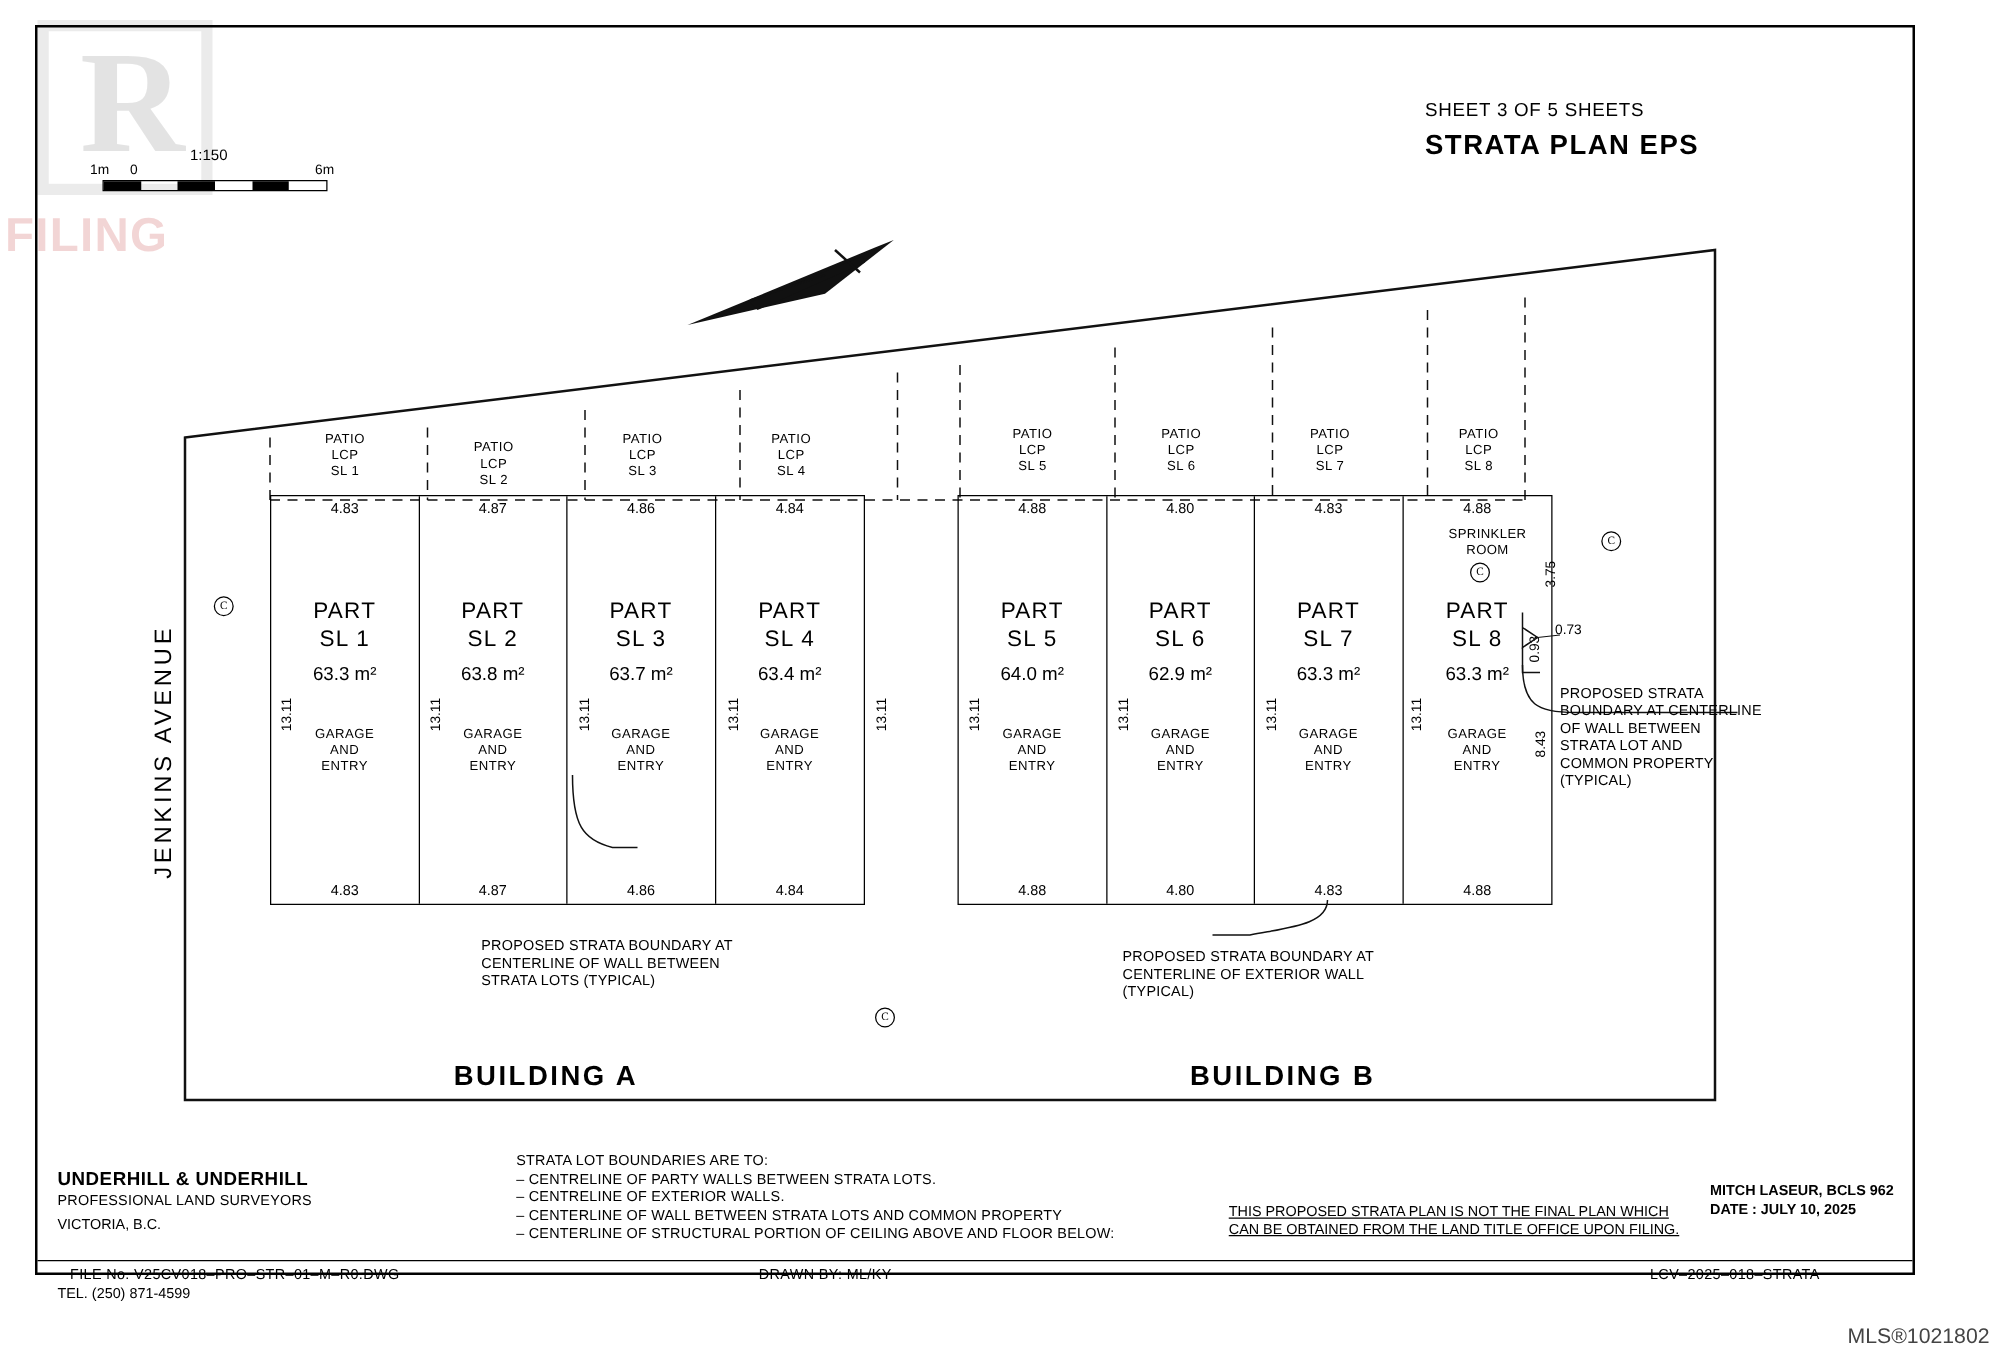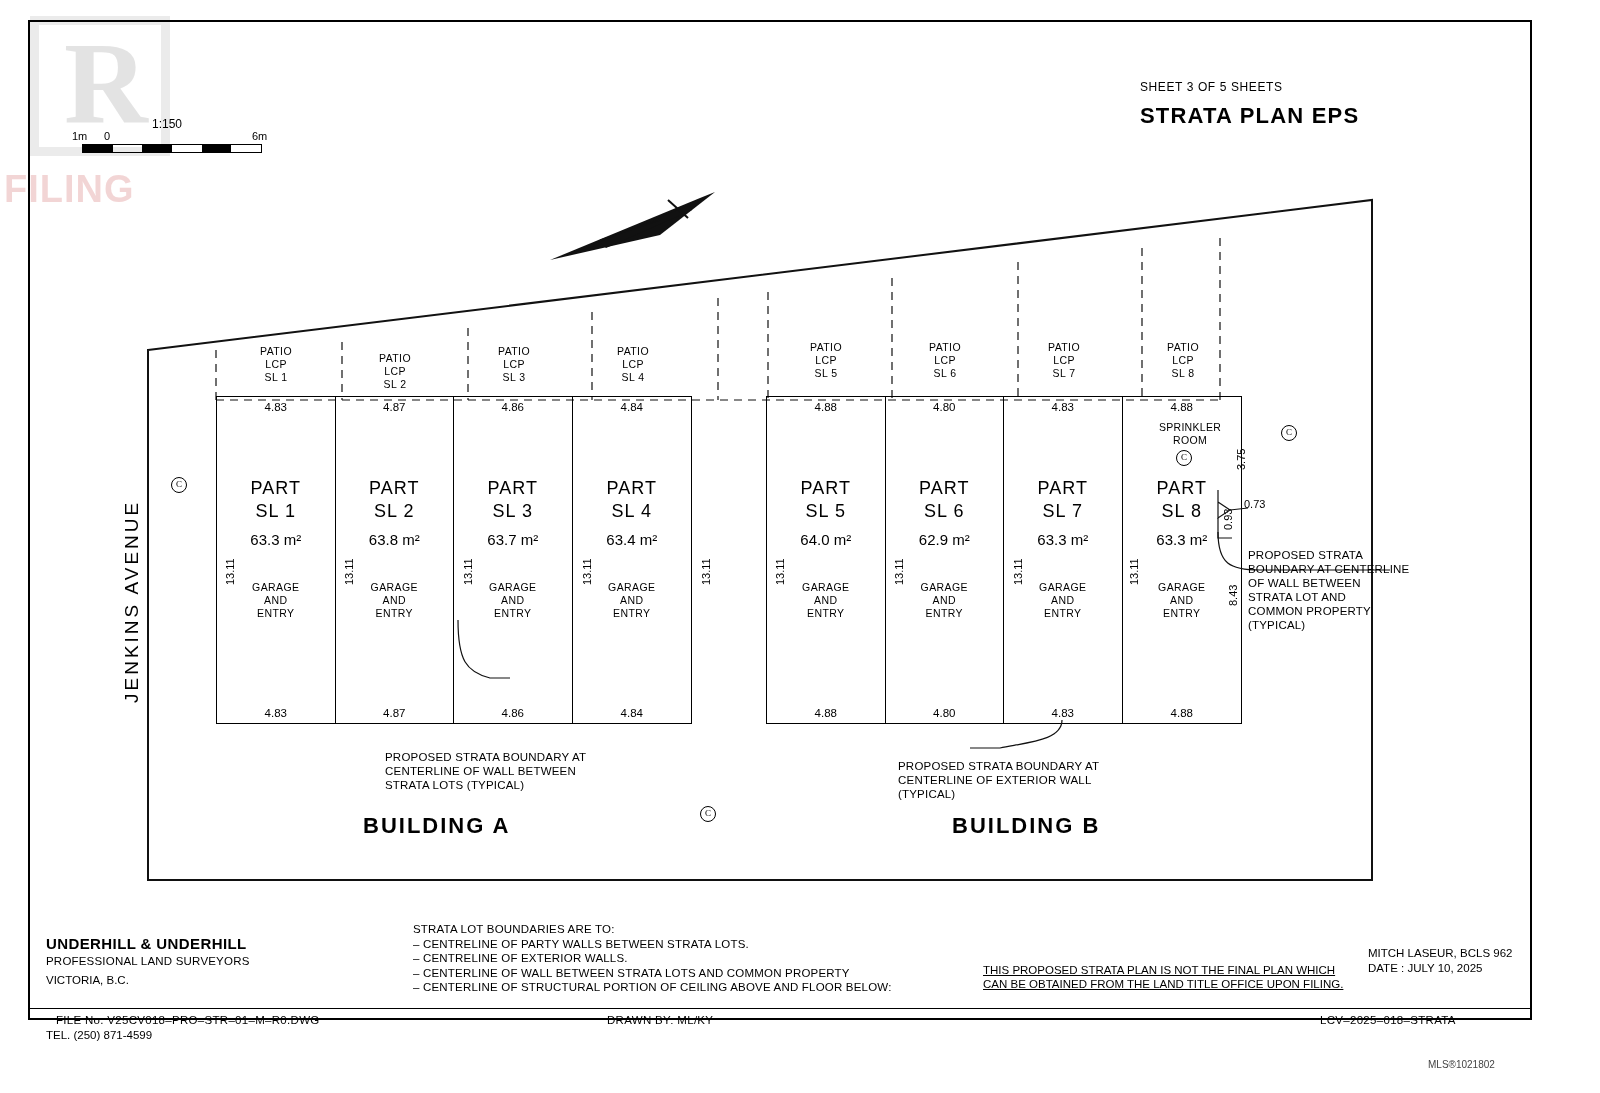--- a/index.html
+++ b/index.html
@@ -8,21 +8,21 @@
   
   .border-outer{position:absolute;left:28px;top:20px;width:1504px;height:1000px;border:2px solid #000;box-sizing:border-box;}
 
   
   .wm{position:absolute;left:10px;top:8px;width:190px;height:200px;pointer-events:none;opacity:.28;}
   .wm .rbox{position:absolute;left:20px;top:8px;width:140px;height:140px;border:9px solid #b9b9b9;box-sizing:border-box;}
   .wm .rleg{position:absolute;left:54px;top:20px;font-size:116px;line-height:110px;color:#9e9e9e;font-family:"Liberation Serif",serif;font-weight:bold;}
   .wm .rtext{position:absolute;left:-6px;top:160px;font-size:38px;letter-spacing:1px;color:#d46a6a;font-family:"Liberation Sans",sans-serif;font-weight:bold;}
 
   .title{position:absolute;left:57px;top:80px;font-size:23px;font-weight:bold;letter-spacing:.6px;}
-  .sheetof{position:absolute;left:1140px;top:80px;font-size:12px;letter-spacing:.6px;}
+  .sheetof{position:absolute;left:1140px;top:80px;font-size:15px;letter-spacing:.6px;}
   .planeps{position:absolute;left:1140px;top:103px;font-size:22px;font-weight:bold;letter-spacing:1.2px;}
 
   
   .scaleratio{position:absolute;left:152px;top:117px;font-size:12px;}
   .scalelabels{position:absolute;left:72px;top:130px;width:230px;font-size:11px;}
   .scalelabels span{position:absolute;}
   .scalebar{position:absolute;left:82px;top:144px;width:180px;height:9px;border:1px solid #000;box-sizing:border-box;display:flex;}
   .scalebar i{flex:1;height:100%;}
   .scalebar i:nth-child(odd){background:#000;}
   .plotnote{position:absolute;left:66px;top:164px;font-size:11.5px;line-height:14px;letter-spacing:.2px;}
@@ -43,41 +43,41 @@
   .unit .dimtop{position:absolute;top:4px;left:0;right:0;font-size:11.5px;}
   .unit .dimbot{position:absolute;bottom:4px;left:0;right:0;font-size:11.5px;}
   .unit .ptitle{position:absolute;top:80px;left:0;right:0;font-size:18px;letter-spacing:1px;line-height:23px;}
   .unit .area{position:absolute;top:134px;left:0;right:0;font-size:15px;}
   .unit .ge{position:absolute;top:184px;left:0;right:0;font-size:10.5px;line-height:13px;letter-spacing:.4px;}
   .sidedim{position:absolute;font-size:11px;transform:rotate(-90deg);transform-origin:left top;white-space:nowrap;}
 
   
   .patio{position:absolute;width:110px;text-align:center;font-size:10.5px;line-height:13px;letter-spacing:.4px;}
 
-  .bldglabel{position:absolute;font-size:22px;font-weight:bold;letter-spacing:2px;}
+  .bldglabel{position:absolute;font-size:22px;font-weight:bold;letter-spacing:2px;margin-top:35px;}
 
   .note{position:absolute;font-size:11.5px;line-height:14px;letter-spacing:.2px;}
 
   .cmark{position:absolute;width:14px;height:14px;border:1px solid #000;border-radius:50%;font-size:9px;line-height:13px;text-align:center;font-family:"Liberation Serif",serif;}
 
   .sprinkler{position:absolute;font-size:10.5px;line-height:13px;text-align:center;letter-spacing:.3px;}
 
   
   .firm{position:absolute;left:46px;top:935px;font-size:15px;font-weight:bold;letter-spacing:.4px;}
   .firm2{position:absolute;left:46px;top:955px;font-size:11.5px;letter-spacing:.2px;}
   .firm3{position:absolute;left:46px;top:974px;font-size:11.5px;}
   .firm4{position:absolute;left:46px;top:1029px;font-size:11.5px;}
   .boundnotes{position:absolute;left:413px;top:922px;font-size:11.5px;line-height:14.5px;letter-spacing:.2px;}
   .discl{position:absolute;left:983px;top:963px;font-size:11.5px;line-height:14px;text-decoration:underline;}
-  .surv{position:absolute;left:1368px;top:946px;font-size:11.5px;line-height:15px;}
+  .surv{position:absolute;left:1368px;top:946px;font-size:11.5px;line-height:15px;font-weight:bold;}
   .footline{position:absolute;left:30px;top:1008px;width:1500px;height:1px;background:#000;}
   .fileno{position:absolute;left:56px;top:1014px;font-size:11.5px;letter-spacing:.3px;}
   .drawnby{position:absolute;left:607px;top:1014px;font-size:11.5px;letter-spacing:.3px;}
   .lcv{position:absolute;left:1320px;top:1014px;font-size:11.5px;letter-spacing:.3px;}
-  .mls{position:absolute;left:1428px;top:1059px;font-size:10px;color:#444;}
+  .mls{position:absolute;left:1478px;top:1059px;font-size:17px;color:#444;}
 </style>
 </head>
 <body>
 
 <div class="sheet">
 
   <div class="wm">
     <div class="rbox"></div>
     <div class="rleg">R</div>
     <div class="rtext">FILING</div>

